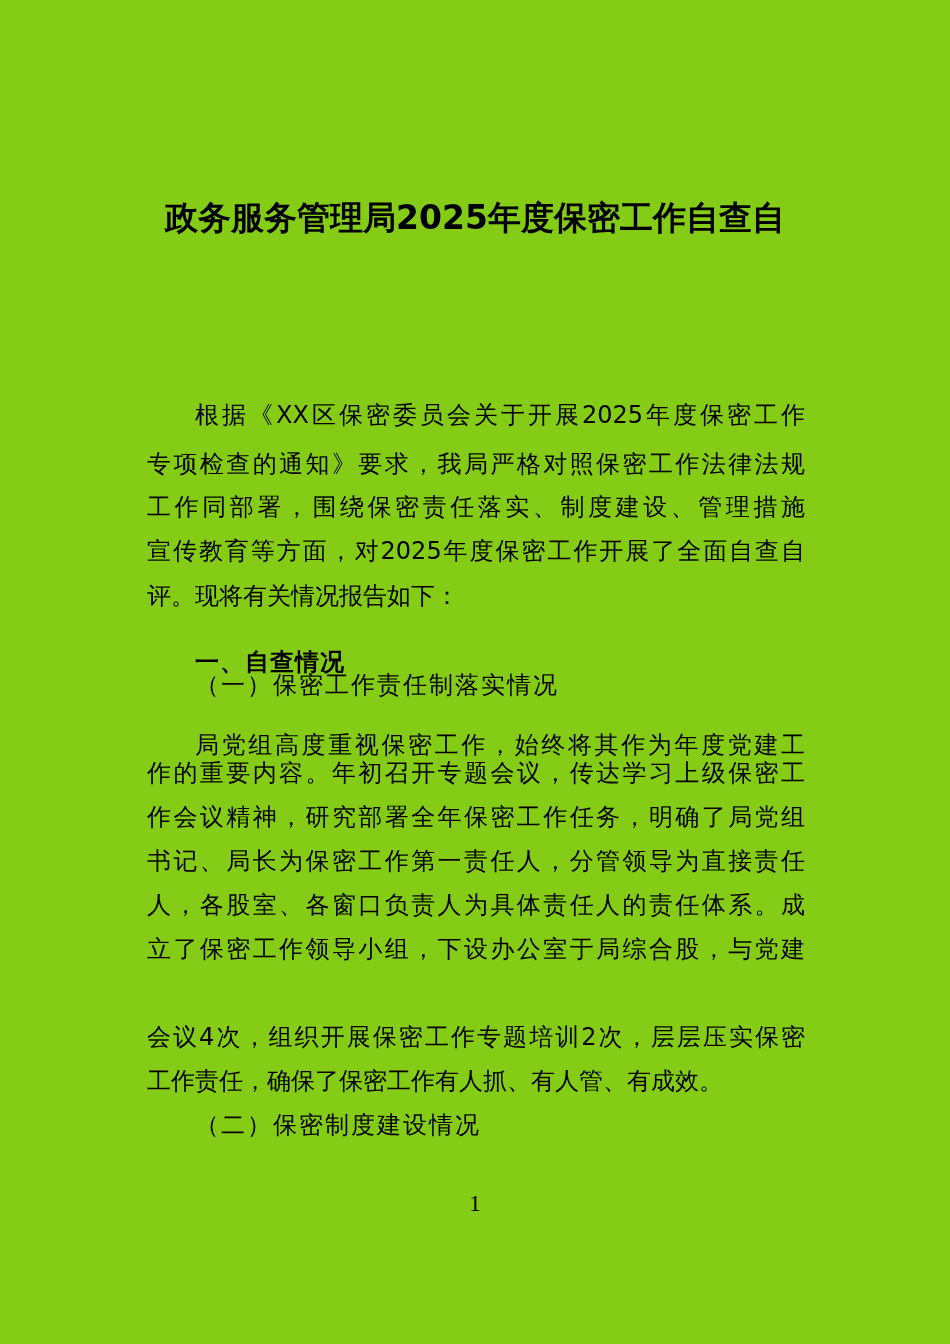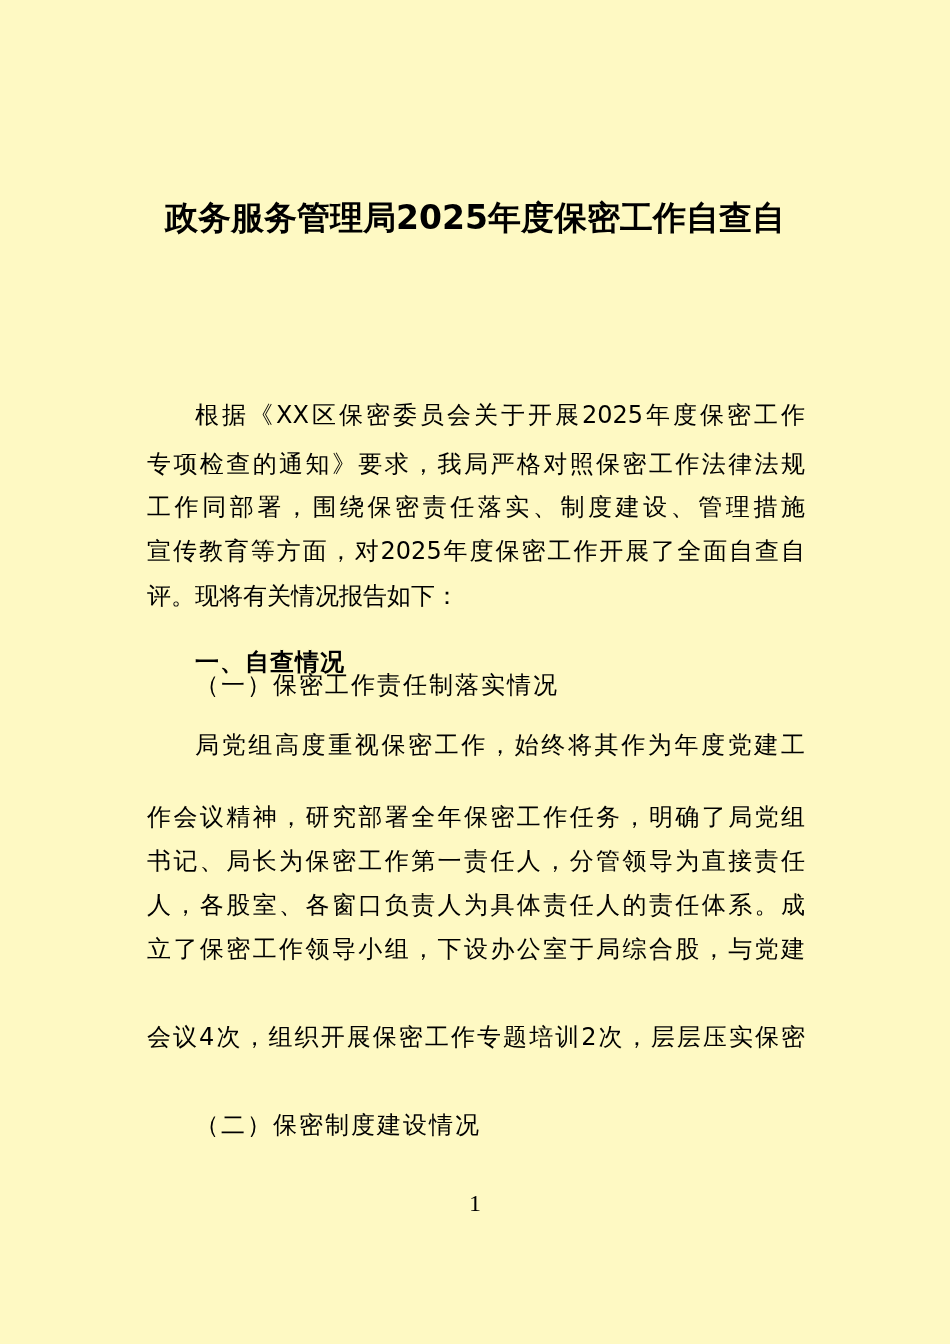--- a/index.html
+++ b/index.html
@@ -13,21 +13,21 @@
       position: relative;
       overflow: hidden;
       font-family: "DejaVu Serif", "Liberation Serif", serif;
       color: #000000;
     }
     .page {
       position: absolute;
       left: 0; top: 0;
       width: 950px;
       height: 1344px;
-      background: #fef9c3;
+      background: #84cc16;
     }
     .title-line {
       position: absolute;
       left: 0;
       width: 950px;
       text-align: center;
       font-family: "DejaVu Sans", "Liberation Sans", sans-serif;
       font-weight: bold;
       font-size: 33px;
       line-height: 40px;
@@ -89,23 +89,25 @@
   <div class="line" style="top:448px">专项检查的通知》要求，我局严格对照保密工作法律法规</div>
   <div class="line" style="top:491px">工作同部署，围绕保密责任落实、制度建设、管理措施</div>
   <div class="line" style="top:535px">宣传教育等方面，对2025年度保密工作开展了全面自查自</div>
   <div class="line last" style="top:580px">评。现将有关情况报告如下：</div>
 
   <div class="line heading1" style="top:624px">一、自查情况</div>
 
   <div class="line heading2" style="top:669px">（一）保密工作责任制落实情况</div>
 
   <div class="line indent" style="top:729px">局党组高度重视保密工作，始终将其作为年度党建工</div>
+  <div class="line" style="top:757px">作的重要内容。年初召开专题会议，传达学习上级保密工</div>
   <div class="line" style="top:801px">作会议精神，研究部署全年保密工作任务，明确了局党组</div>
   <div class="line" style="top:845px">书记、局长为保密工作第一责任人，分管领导为直接责任</div>
   <div class="line" style="top:889px">人，各股室、各窗口负责人为具体责任人的责任体系。成</div>
   <div class="line" style="top:933px">立了保密工作领导小组，下设办公室于局综合股，与党建</div>
   <div class="line" style="top:1021px">会议4次，组织开展保密工作专题培训2次，层层压实保密</div>
+  <div class="line last" style="top:1065px">工作责任，确保了保密工作有人抓、有人管、有成效。</div>
 
   <div class="line heading2" style="top:1109px">（二）保密制度建设情况</div>
 
   <div class="page-number">1</div>
 
 </div>
 
 </body></html>

